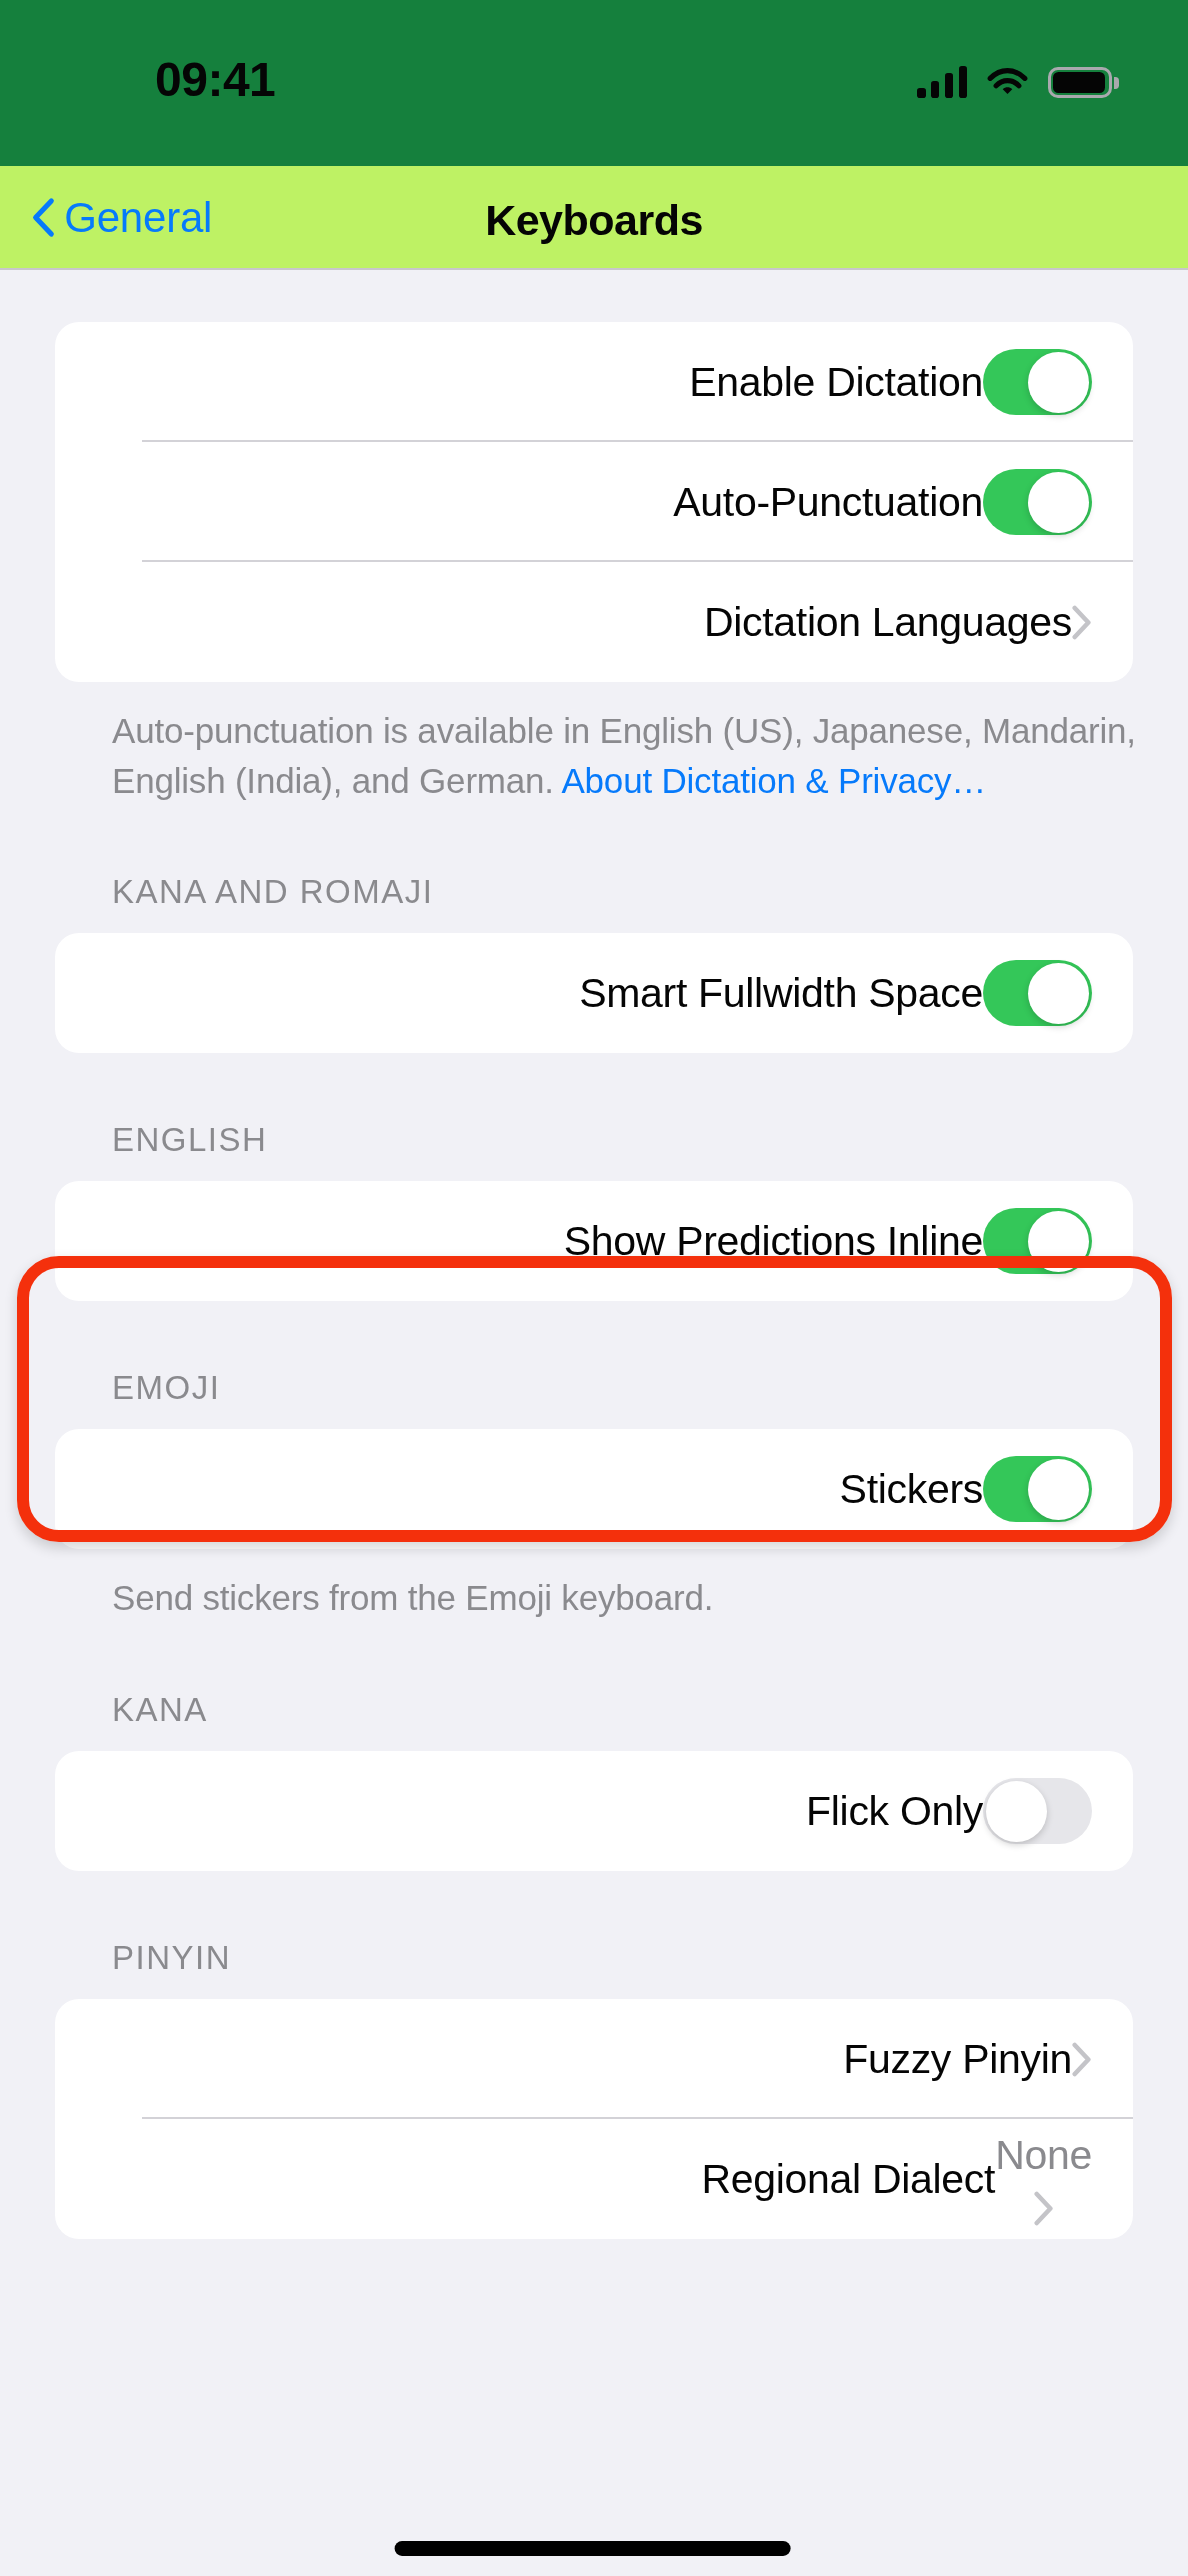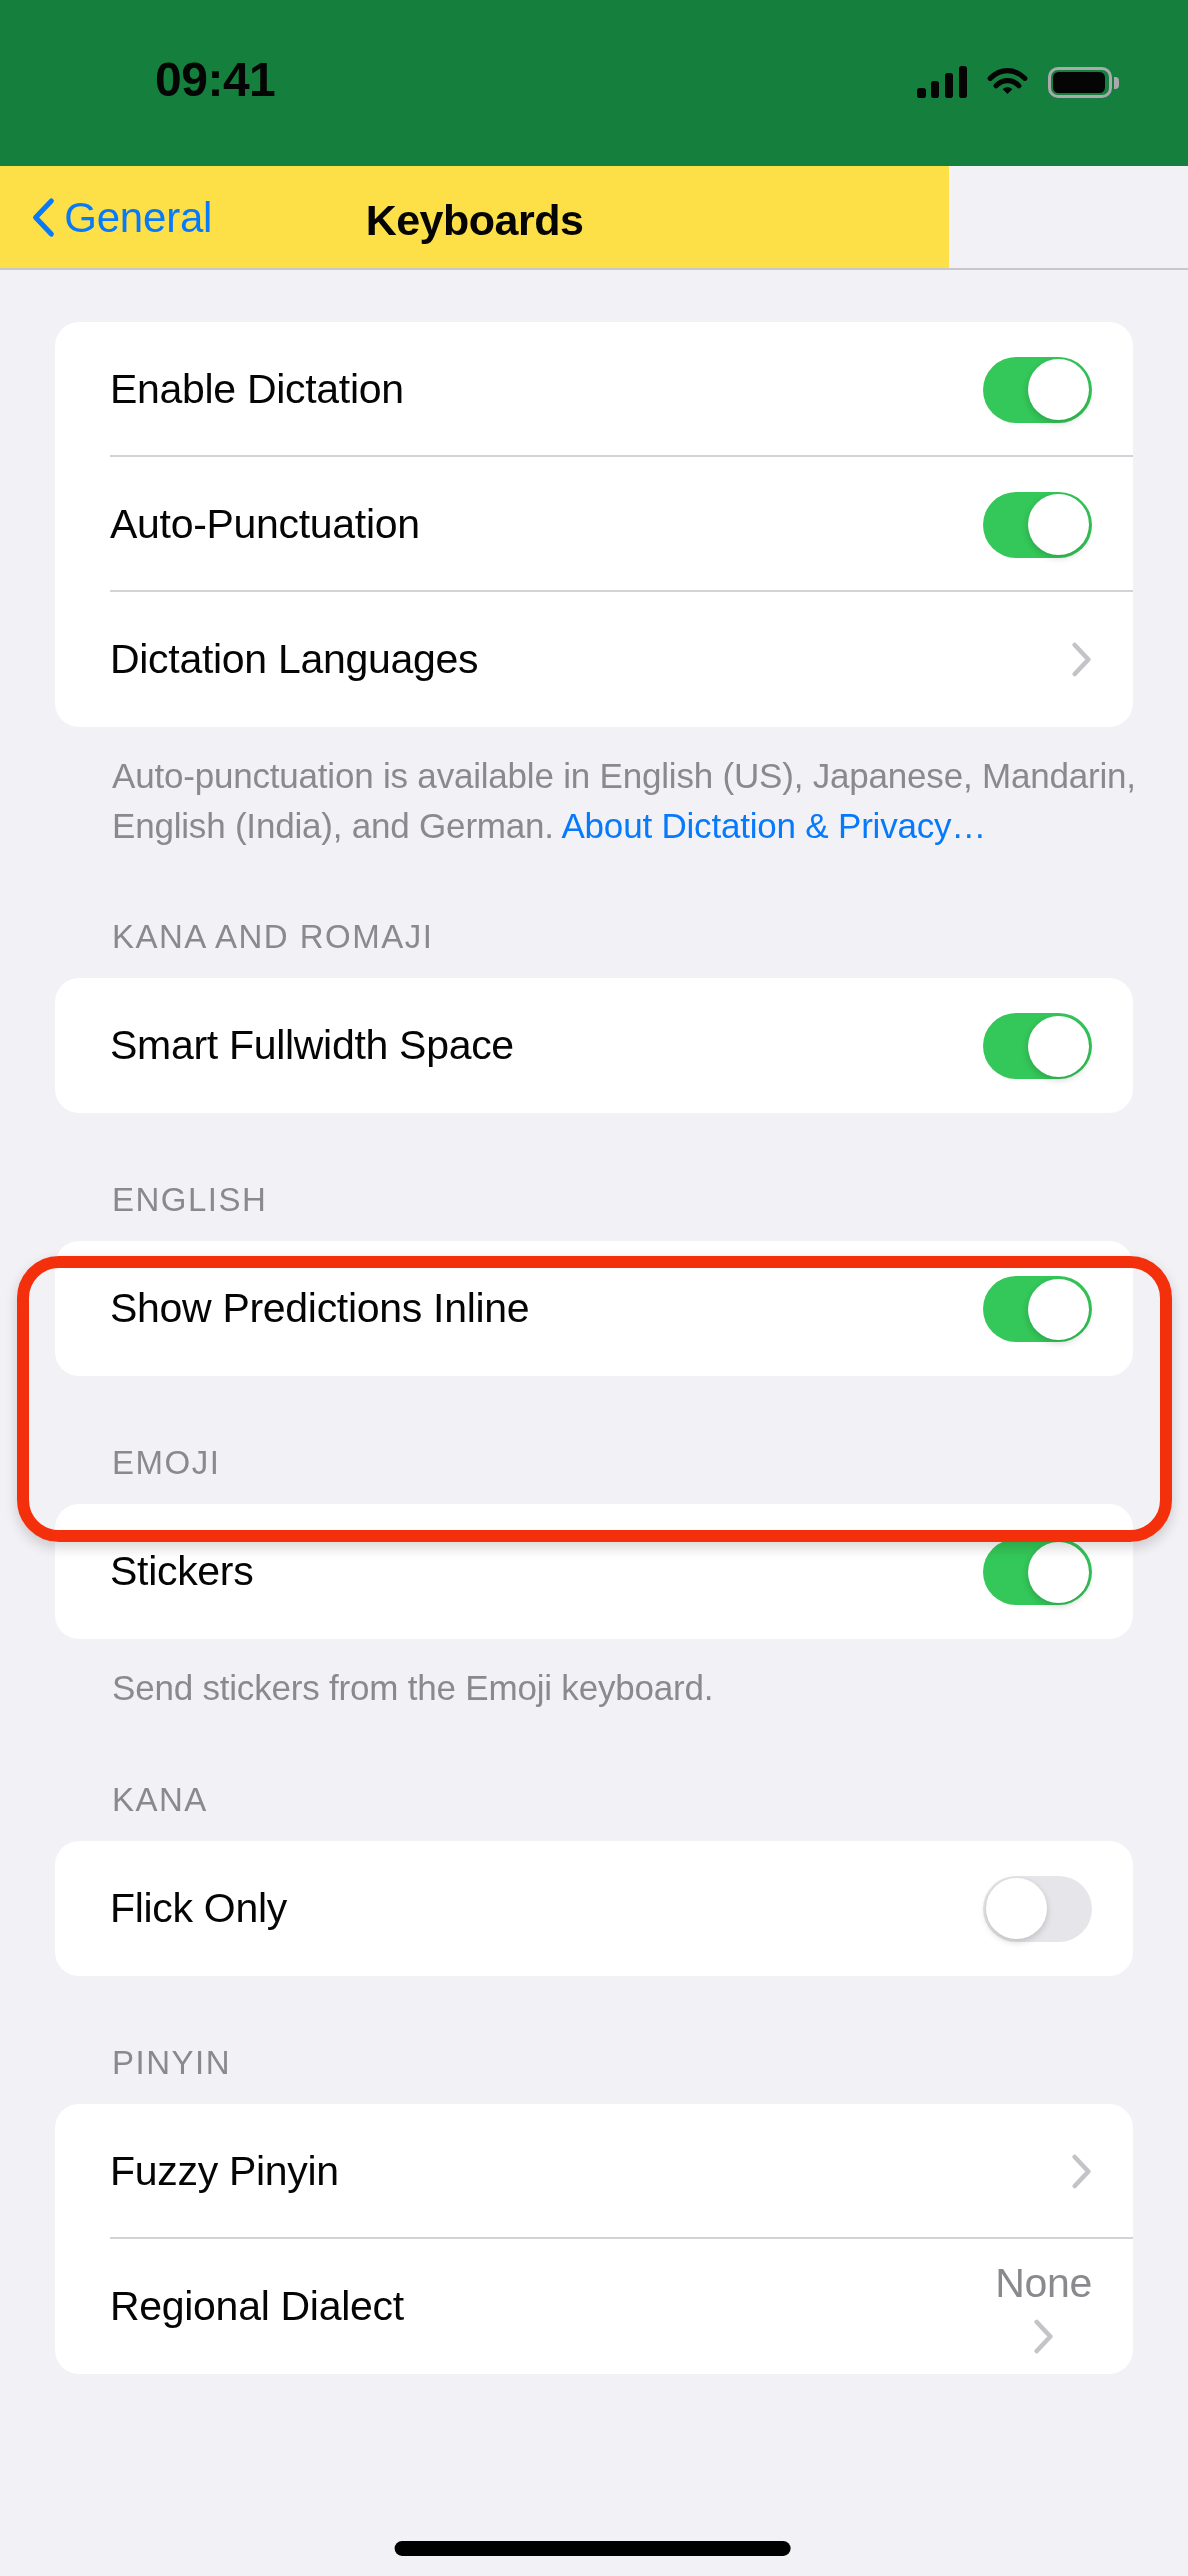--- a/index.html
+++ b/index.html
@@ -25,43 +25,43 @@
   .cell-bars i:nth-child(2){ height:17.5px; }
   .cell-bars i:nth-child(3){ height:25px; }
   .cell-bars i:nth-child(4){ height:32px; }
   .wifi { width:41px; height:31px; display:block; }
   .batt { position:relative; width:64px; height:31px; }
   .batt-shell { position:absolute; inset:0; border:3.2px solid #A9A9AE; border-radius:10px; }
   .batt-fill { position:absolute; left:4.6px; top:4.6px; bottom:4.6px; width:52px; background:#050505; border-radius:5.5px; }
   .batt-nub { position:absolute; right:-7.4px; top:10px; width:5.5px; height:12px; background:#A9A9AE; border-radius:0 3.7px 3.7px 0; }
 
   
-  .navbar { position:absolute; top:166px; left:0; width:949px; height:104px; background:#fde047; }
+  .navbar { position:absolute; top:166px; left:0; width:1188px; height:104px; background:#bef264; }
   .nav-back { position:absolute; left:31px; top:20px; display:flex; align-items:center; gap:9.2px; height:63px; }
   .chev-back { width:24px; height:41px; display:block; }
   .nav-back-label { font-size:42px; color:#067AFB; letter-spacing:-0.2px; }
   .nav-title {
     position:absolute; left:0; right:0; top:29.5px; text-align:center;
     font-size:43px; font-weight:bold; color:#050505; letter-spacing:-0.5px;
   }
   .nav-sep { position:absolute; left:0; bottom:0; width:1188px; height:1.8px; background:#C8C7CC; }
 
   
   .content { position:absolute; top:270px; left:0; width:1188px; bottom:0; }
 
   .group-header {
     padding:0 8px 0 112px;
     font-size:33px; color:#8A8A8E; letter-spacing:1.5px; text-transform:uppercase;
   }
   .card {
     margin:0 55px; background:#FFFFFF; border-radius:24px; overflow:hidden;
   }
   .row {
-    position:relative; display:flex; align-items:center; justify-content:space-between;
-    height:135px; padding:0 41px 0 55px;
+    position:relative; display:flex; align-items:center; justify-content:flex-end;
+    height:120px; padding:0 41px 0 55px;margin-left:32px;
   }
   .row-label { font-size:41px; color:#050505; letter-spacing:-0.3px; }
   .row-right { display:flex; align-items:center; gap:12px;flex-direction:column; }
   .row-value { font-size:41px; color:#8A8A8E; letter-spacing:-0.3px; }
   .sep { position:absolute; left:55px; right:0; bottom:0; height:1.8px; background:#D3D2D7; }
   .chev { width:20px; height:35px; display:block; }
 
   
   .toggle { position:relative; width:109px; height:66px; border-radius:33px; flex:none; }
   .toggle.on  { background:#34C759; }

